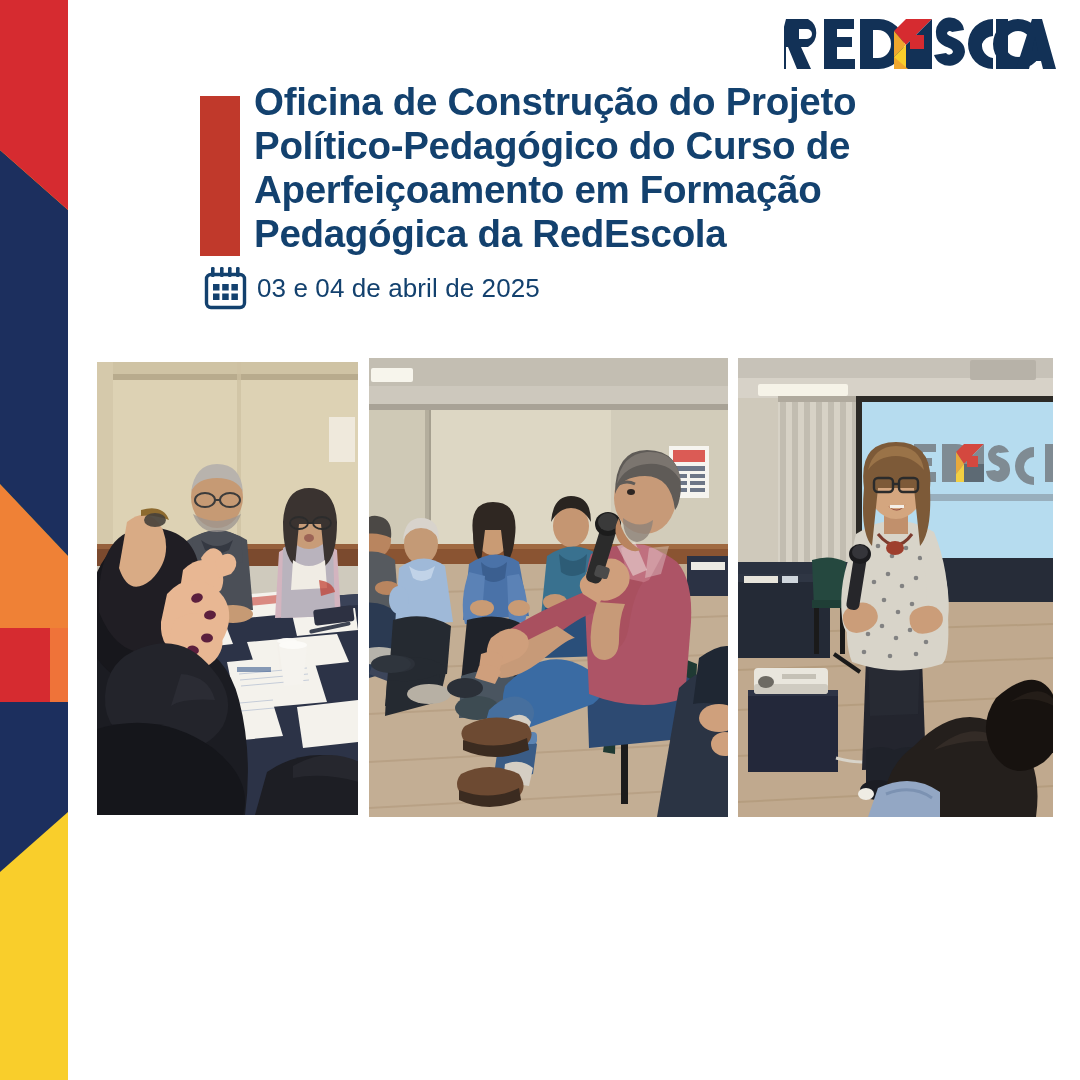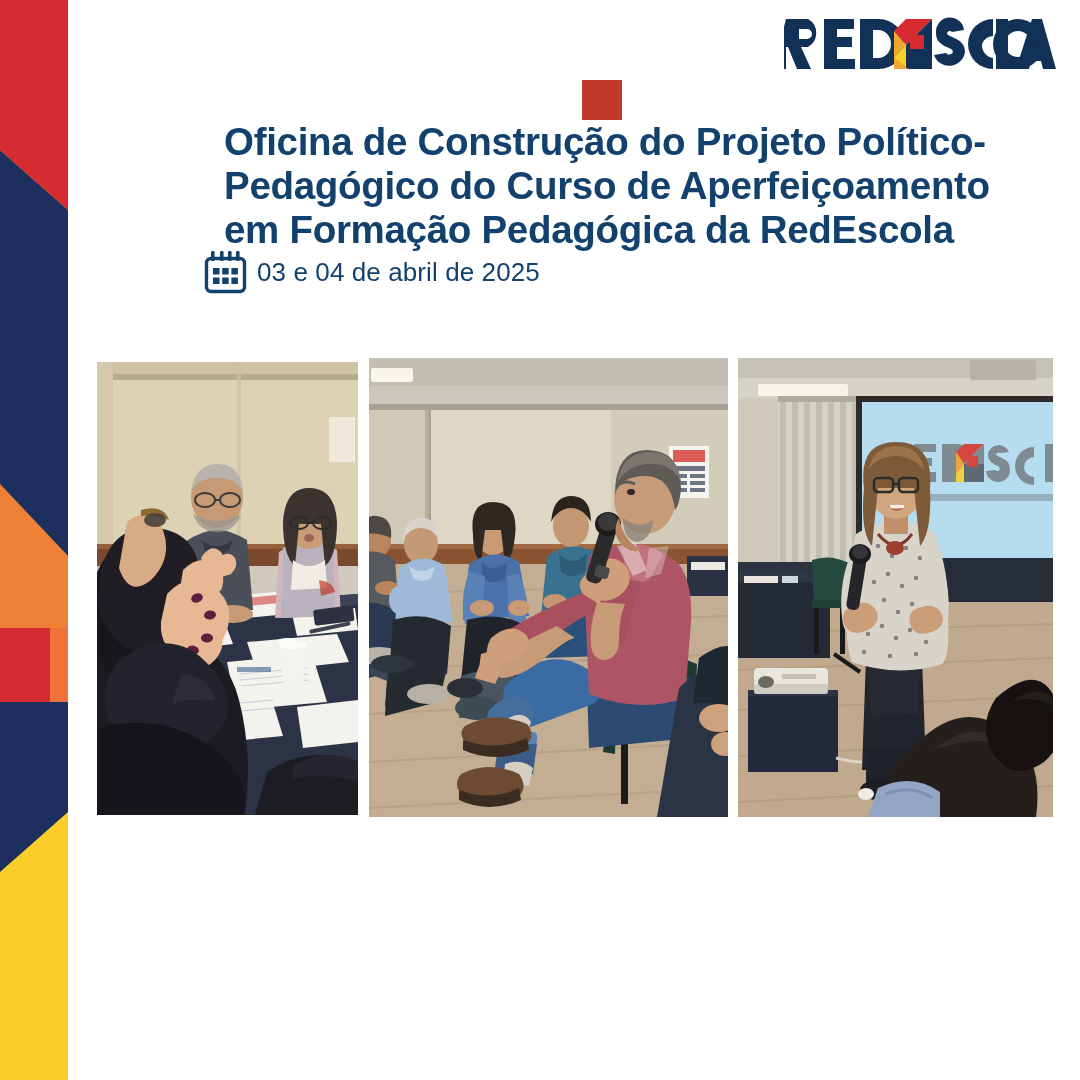--- a/index.html
+++ b/index.html
@@ -20,35 +20,35 @@
 
   
   .logo-wrap{
     position:absolute; right:22px; top:16px;
     display:flex; align-items:center; height:56px;
   }
 
   
   .title-block{
     position:absolute; left:200px; top:80px; right:76px;
-    display:flex; align-items:center;flex-direction:column;
+    display:flex; align-items:flex-end;
   }
   .red-bar{
     width:40px; height:160px; background:#c0392b; flex:0 0 40px;
   }
   .title-text{
     margin-left:14px; color:#13416e;
     font-weight:bold; font-size:38.5px; line-height:1.14;
     letter-spacing:-0.3px; max-width:770px;
     font-family:"Liberation Sans", sans-serif;
   }
 
   
   .date-row{
-    position:absolute; left:202px; top:250px;
+    position:absolute; left:202px; top:266px;
     display:flex; align-items:center; gap:8px;
   }
   .cal-icon{ width:47px; height:45px; display:block; }
   .date-text{
     color:#13416e; font-size:26px; font-weight:400;
     font-family:"Liberation Sans", sans-serif; letter-spacing:0.1px;
   }
 
   
   .photos{ position:absolute; left:97px; top:362px; }

